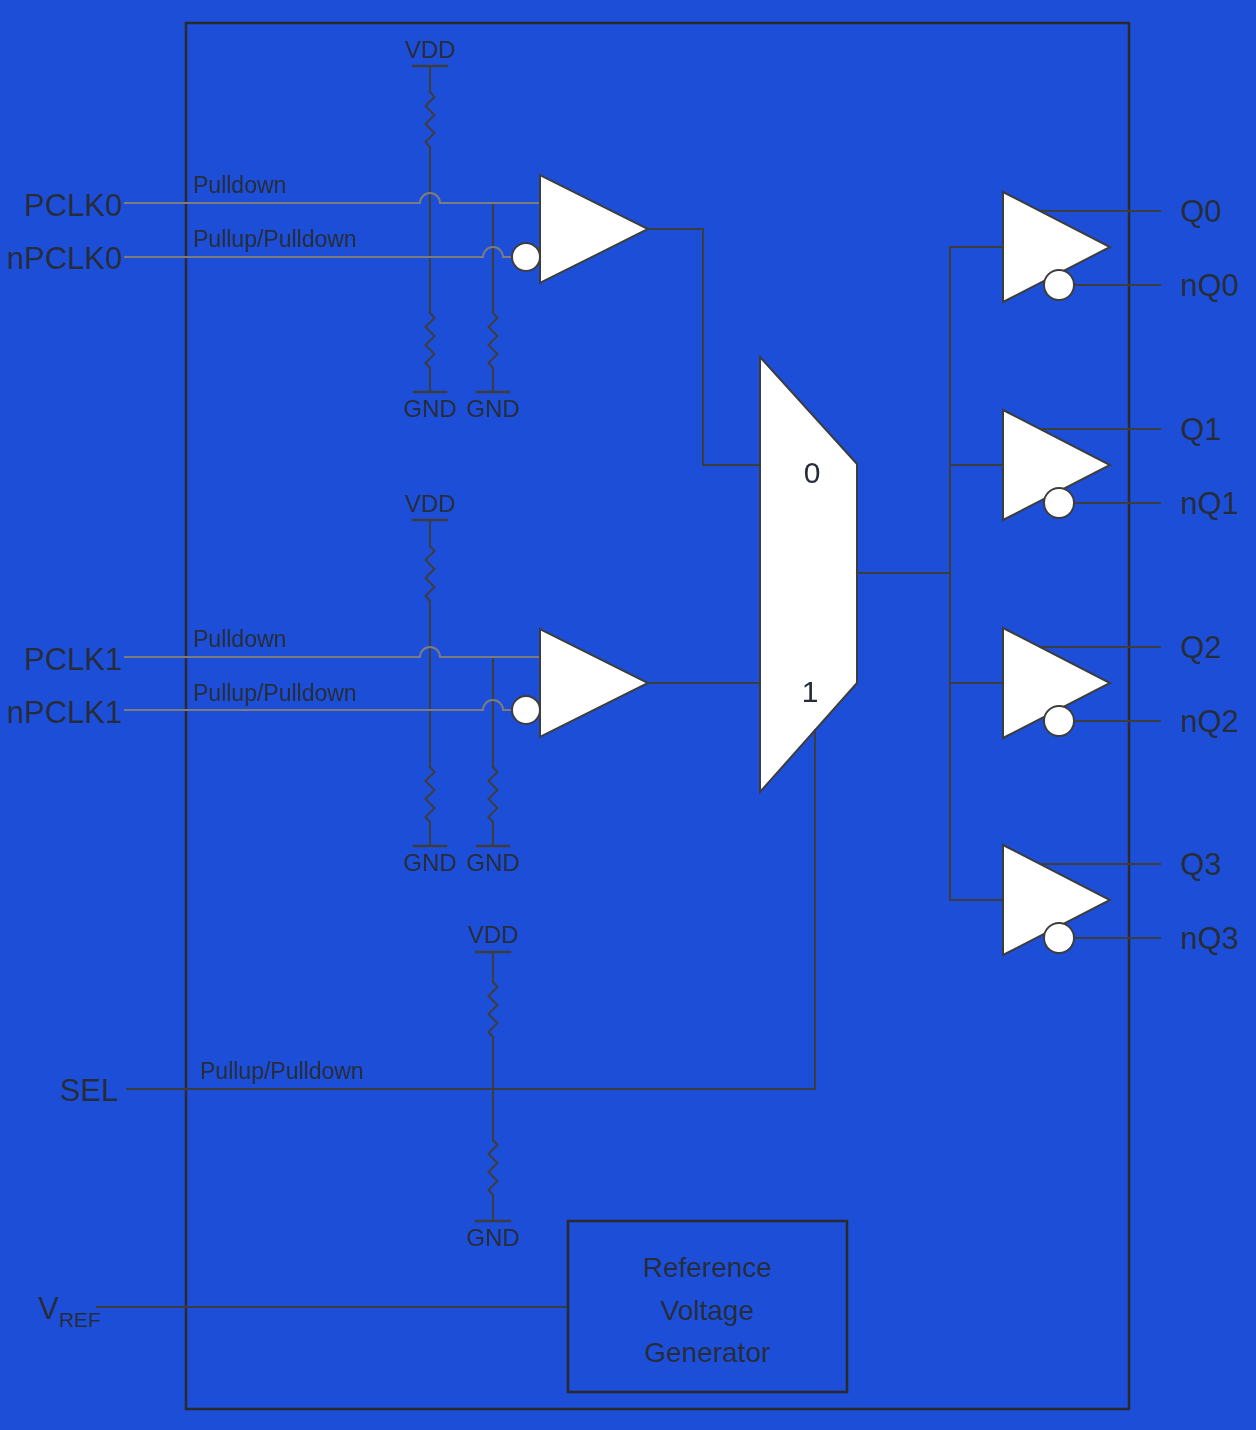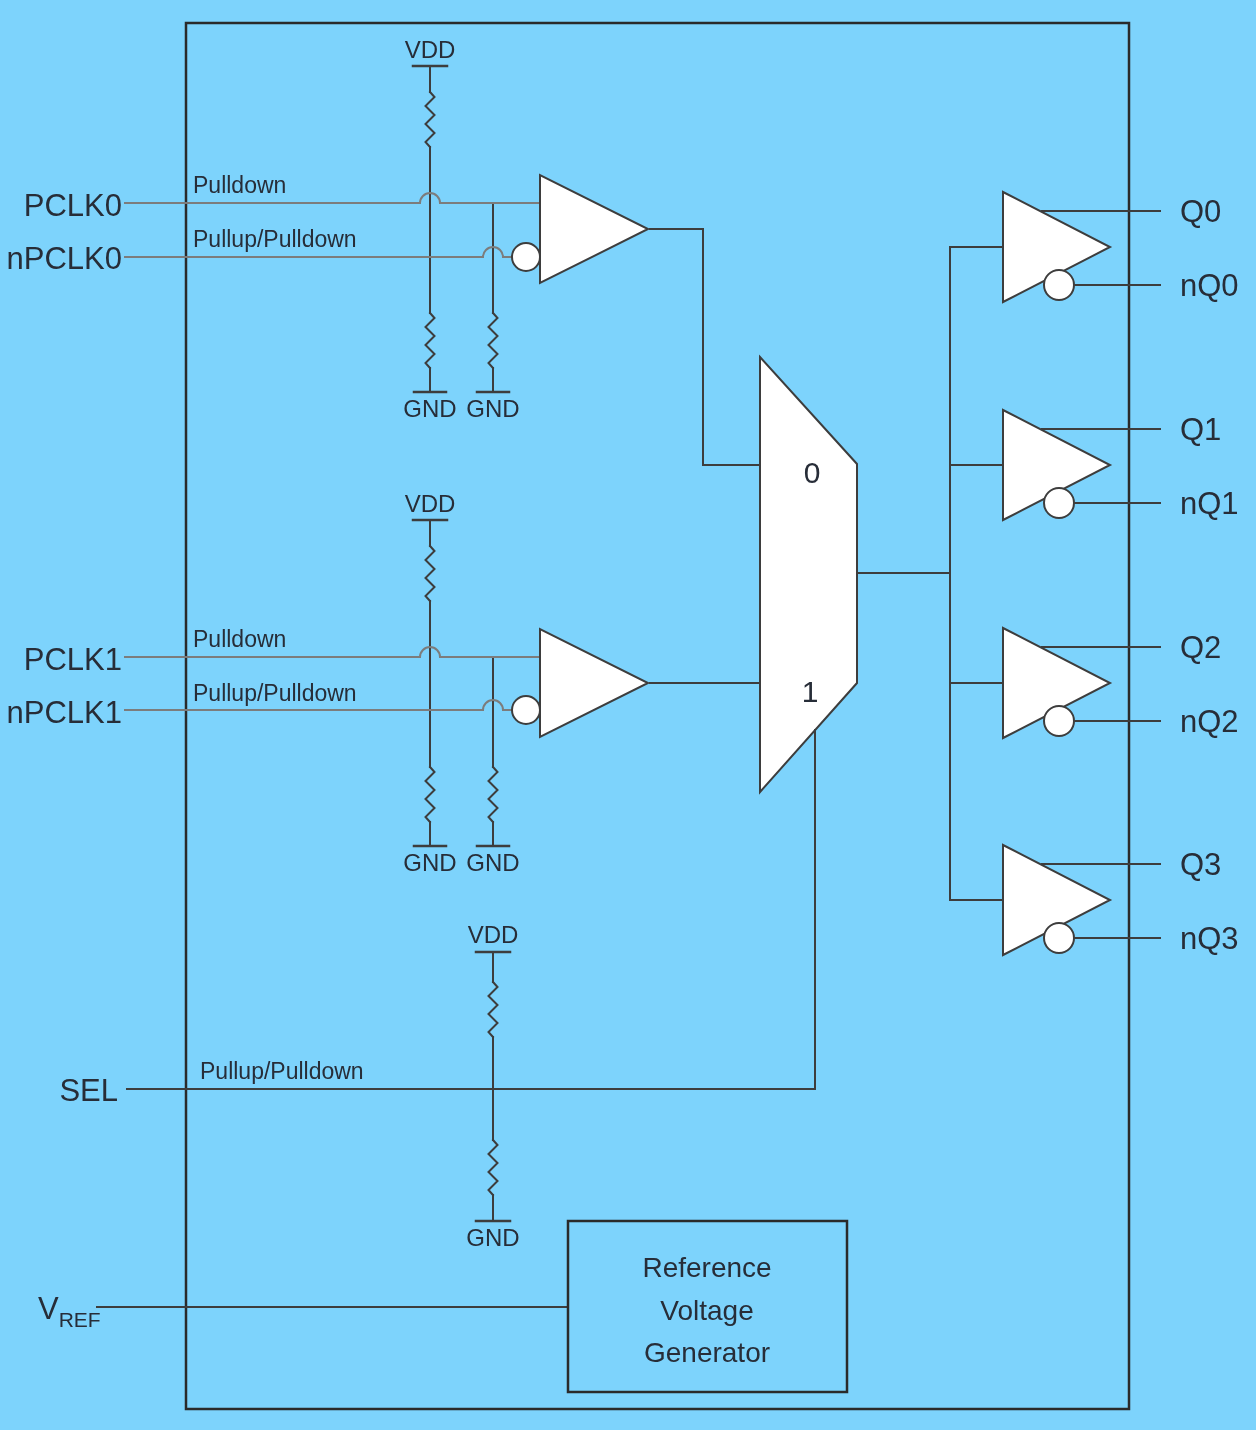--- a/index.html
+++ b/index.html
@@ -1,16 +1,16 @@
 <!DOCTYPE html>
 <html><head>
 <meta charset="utf-8">
 <style>
   html,body{margin:0;padding:0;background:#ffffff;}
-  .diagram-wrap{position:relative;width:1256px;height:1430px;background:#7dd3fc;}
+  .diagram-wrap{position:relative;width:1256px;height:1430px;background:#1d4ed8;}
   svg{display:block;}
   svg text{font-family:"Liberation Sans", sans-serif; fill:#272d38;}
   .pin-label{font-size:31px;}
   .out-label{font-size:31px;}
   .ann-label{font-size:23px;}
   .pwr-label{font-size:24px;}
   .mux-label{font-size:30px;}
   .box-label{font-size:28px;}
   .sub-label{font-size:21px;}
   .dark{stroke:#3d3d3d;stroke-width:2;fill:none;stroke-linecap:square;}

